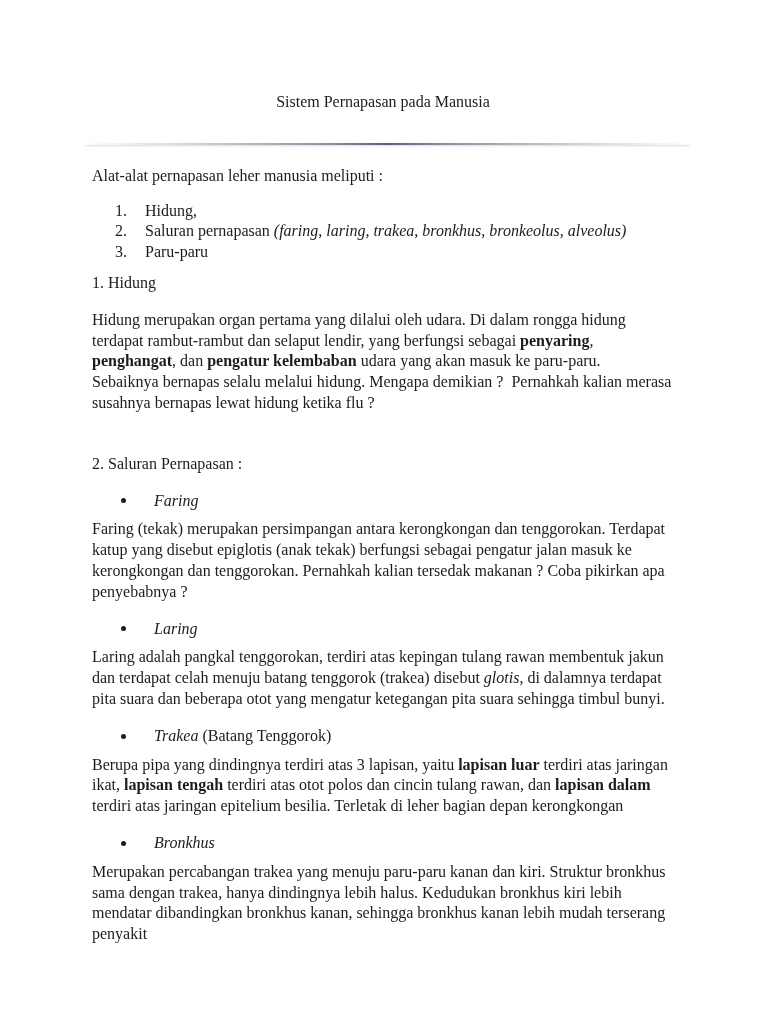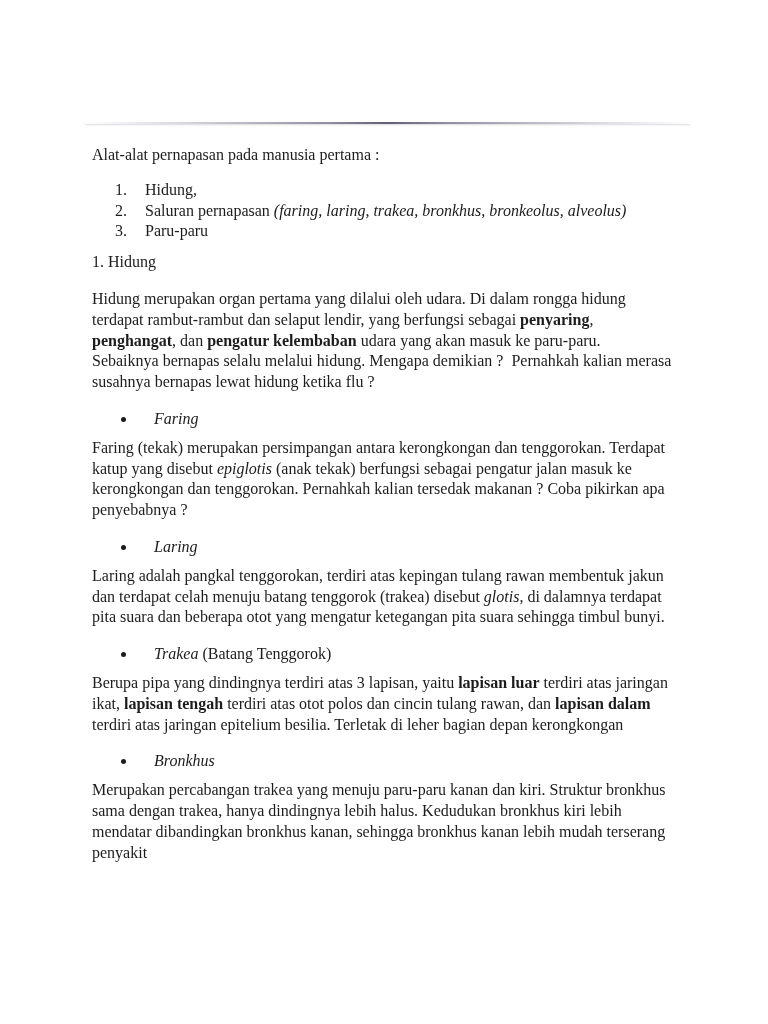--- a/index.html
+++ b/index.html
@@ -67,47 +67,49 @@
     margin-left: 28px;
     font-style: italic;
   }
   .bullet-label .rm { font-style: normal; }
   .item-para { margin-top: 8px; }
 </style>
 </head>
 <body>
 
 <div class="page">
+  <div class="title">Sistem Pernapasan pada Manusia</div>
   <div class="divider"></div>
-  <div class="para intro">Alat-alat pernapasan pada manusia pertama :</div>
+  <div class="para intro">Alat-alat pernapasan leher manusia meliputi :</div>
   <div class="numlist" id="numlist">
       <div class="numrow">
         <span class="num">1.</span>
         <span class="para"><span class="rm">Hidung,</span></span>
       </div>
       <div class="numrow">
         <span class="num">2.</span>
         <span class="para"><span class="rm">Saluran pernapasan </span><span style="font-style: italic;">(faring, laring, trakea, bronkhus, bronkeolus, alveolus)</span></span>
       </div>
       <div class="numrow">
         <span class="num">3.</span>
         <span class="para"><span class="rm">Paru-paru</span></span>
       </div>
     </div>
   <div class="heading-1">1. Hidung</div>
   <div class="body-1" id="sec1-paras">
       <div class="para"><span class="rm">Hidung merupakan organ pertama yang dilalui oleh udara. Di dalam rongga hidung terdapat rambut-rambut dan selaput lendir, yang berfungsi sebagai </span><span class="rm" style="font-weight: bold;">penyaring</span><span class="rm">, </span><span class="rm" style="font-weight: bold;">penghangat</span><span class="rm">, dan </span><span class="rm" style="font-weight: bold;">pengatur kelembaban</span><span class="rm"> udara yang akan masuk ke paru-paru.</span></div>
       <div class="para"><span class="rm">Sebaiknya bernapas selalu melalui hidung. Mengapa demikian ?  Pernahkah kalian merasa susahnya bernapas lewat hidung ketika flu ?</span></div>
     </div>
+  <div class="heading-2">2. Saluran Pernapasan :</div>
   <div id="sec2-items">
       <div class="bulletrow">
         <span class="bullet-dot"></span>
         <span class="bullet-label"><span style="font-style: italic;">Faring</span></span>
       </div>
-      <div class="para item-para"><span class="rm">Faring (tekak) merupakan persimpangan antara kerongkongan dan tenggorokan. Terdapat katup yang disebut </span><span style="font-style: italic; text-align: right;">epiglotis</span><span class="rm"> (anak tekak) berfungsi sebagai pengatur jalan masuk ke kerongkongan dan tenggorokan. Pernahkah kalian tersedak makanan ? Coba pikirkan apa penyebabnya ?</span></div>
+      <div class="para item-para"><span class="rm">Faring (tekak) merupakan persimpangan antara kerongkongan dan tenggorokan. Terdapat katup yang disebut </span><span style=" text-align: right;">epiglotis</span><span class="rm"> (anak tekak) berfungsi sebagai pengatur jalan masuk ke kerongkongan dan tenggorokan. Pernahkah kalian tersedak makanan ? Coba pikirkan apa penyebabnya ?</span></div>
       <div class="bulletrow">
         <span class="bullet-dot"></span>
         <span class="bullet-label"><span style="font-style: italic;">Laring</span></span>
       </div>
       <div class="para item-para"><span class="rm">Laring adalah pangkal tenggorokan, terdiri atas kepingan tulang rawan membentuk jakun dan terdapat celah menuju batang tenggorok (trakea) disebut </span><span style="font-style: italic;">glotis</span><span class="rm">, di dalamnya terdapat pita suara dan beberapa otot yang mengatur ketegangan pita suara sehingga timbul bunyi.</span></div>
       <div class="bulletrow">
         <span class="bullet-dot"></span>
         <span class="bullet-label"><span style="font-style: italic;">Trakea</span><span class="rm"> (Batang Tenggorok)</span></span>
       </div>
       <div class="para item-para"><span class="rm">Berupa pipa yang dindingnya terdiri atas 3 lapisan, yaitu </span><span class="rm" style="font-weight: bold;">lapisan luar</span><span class="rm"> terdiri atas jaringan ikat, </span><span class="rm" style="font-weight: bold;">lapisan tengah</span><span class="rm"> terdiri atas otot polos dan cincin tulang rawan, dan </span><span class="rm" style="font-weight: bold;">lapisan dalam</span><span class="rm"> terdiri atas jaringan epitelium besilia. Terletak di leher bagian depan kerongkongan</span></div>

